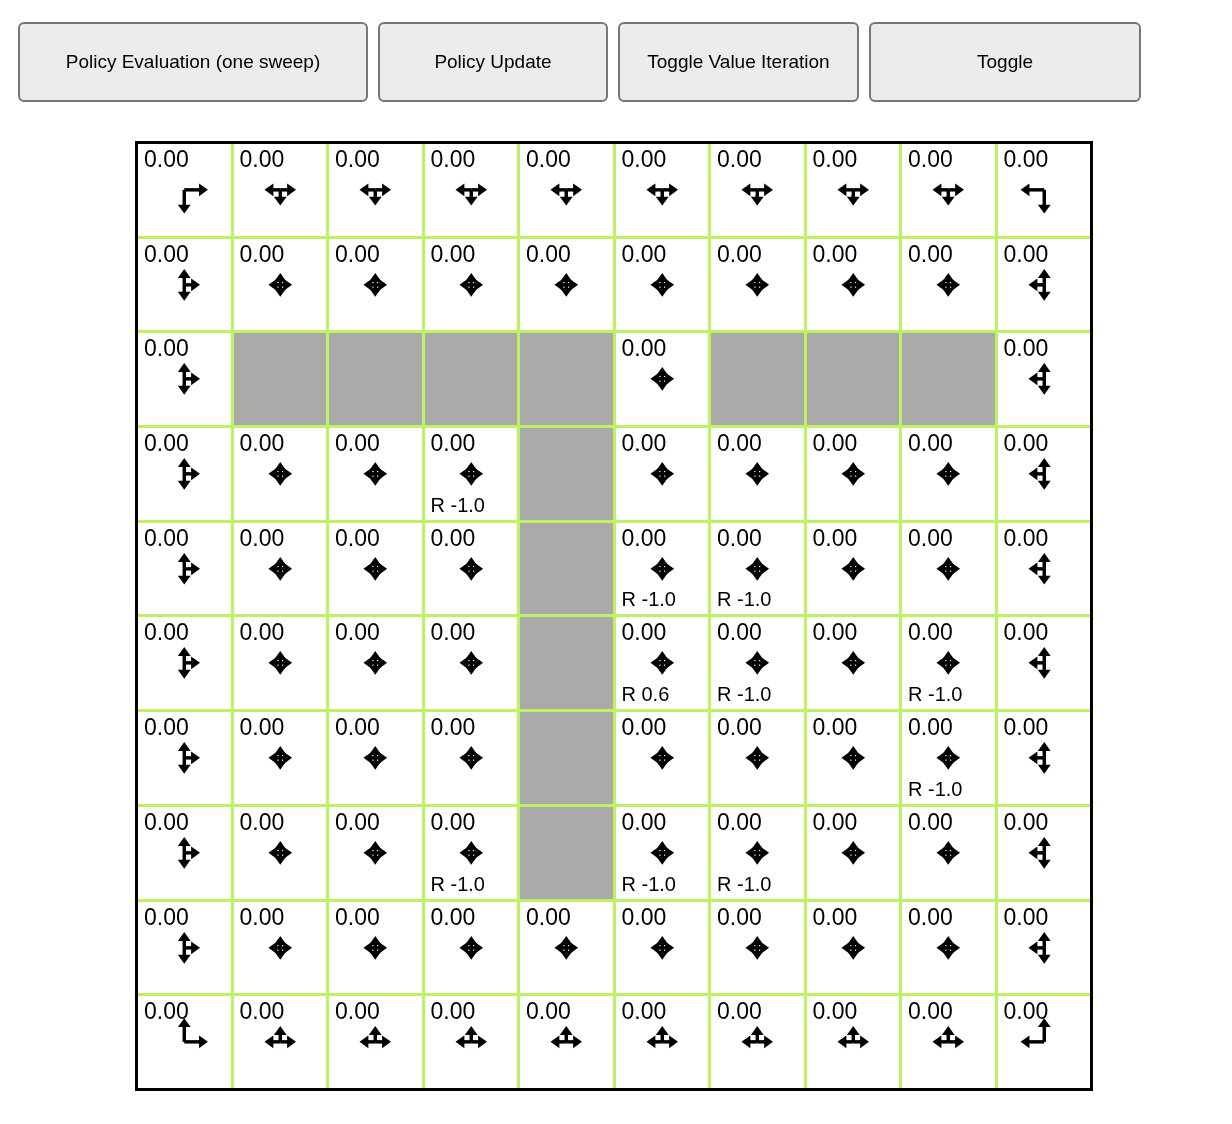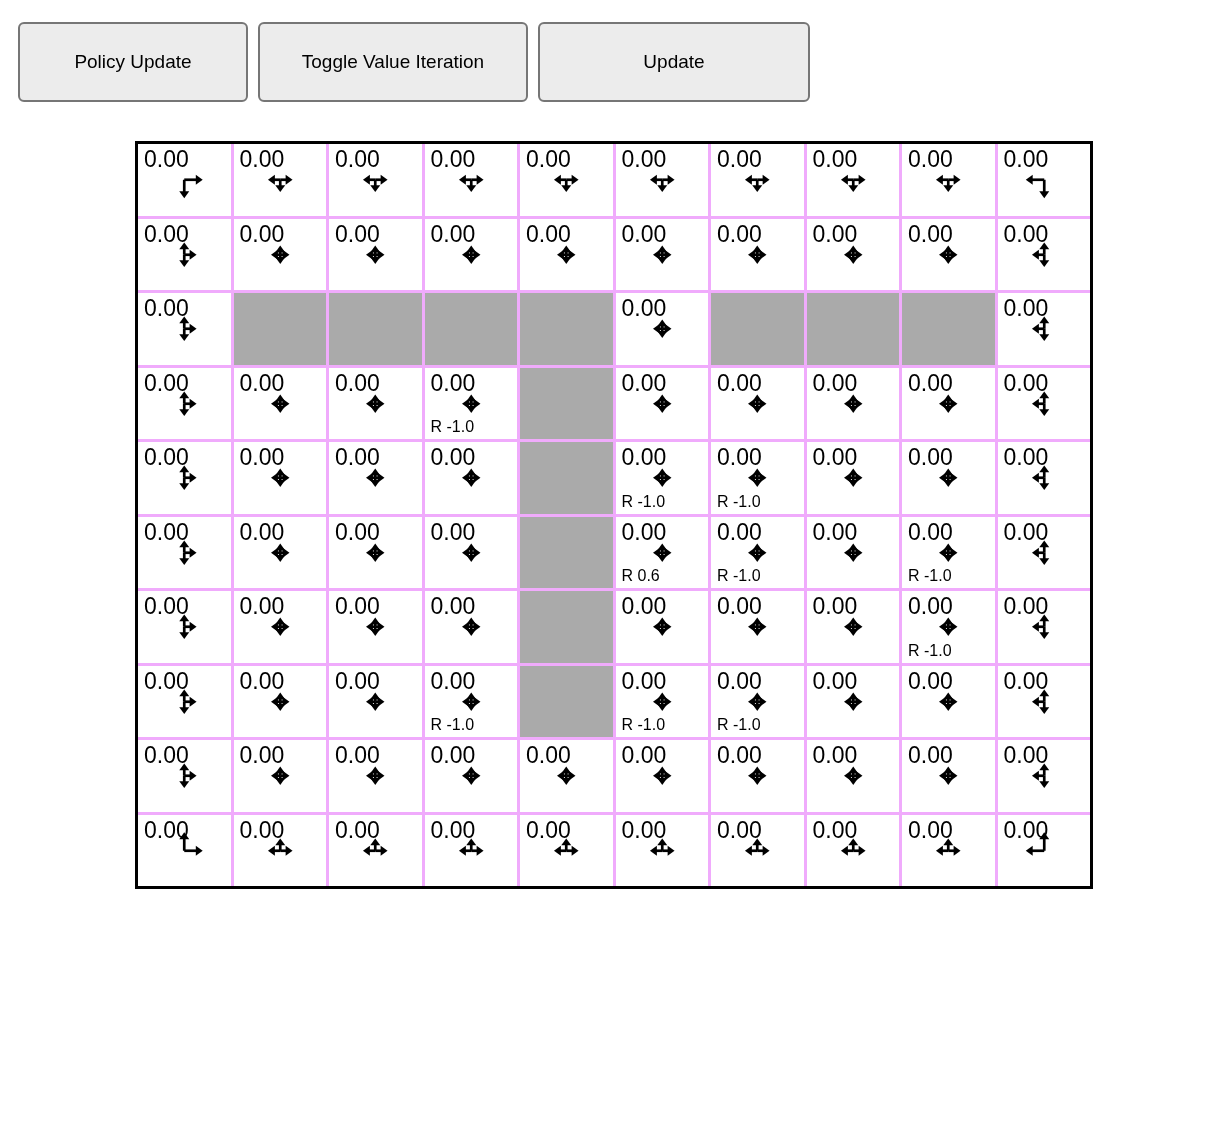--- a/index.html
+++ b/index.html
@@ -12,44 +12,45 @@
   .toolbar { position:absolute; left:18px; top:22px; display:flex; gap:10px; }
   .btn {
     height:80px; box-sizing:border-box;
     background:#ececec; border:2px solid #767676; border-radius:6px;
     display:flex; align-items:center; justify-content:center;
     font-family:inherit; font-size:19px; color:#000; cursor:pointer;
     padding:0; white-space:nowrap;
   }
   .btn.b1 { width:350px; }
   .btn.b2 { width:230px; }
-  .btn.b3 { width:270px; }
+  .btn.b3 { width:241px; }
   .btn.b4 { width:272px; }
   .grid {
     position:absolute; left:135px; top:141px;
-    width:958px; height:748px; box-sizing:border-box;
-    background:#f0abfc; border:3px solid #000;
+    width:958px; height:950px; box-sizing:border-box;
+    background:#bef264; border:3px solid #000;
     display:grid;
     grid-template-columns:repeat(10,1fr);
     grid-template-rows:repeat(10,1fr);
     gap:3px;
   }
   .cell { position:relative; background:#ffffff; overflow:hidden; }
   .cell.wall { background:#aaaaaa; }
   .val { position:absolute; left:6px; top:2px; font-size:23px; line-height:26px; color:#000; }
-  .reward { position:absolute; left:6px; bottom:3px; font-size:16px; color:#000; }
+  .reward { position:absolute; left:6px; bottom:3px; font-size:20px; color:#000; }
   .arrows { position:absolute; left:0; top:0; width:100%; height:100%; display:block; }
 </style>
 </head>
 <body>
 
 <div class="toolbar">
+  <button class="btn b1">Policy Evaluation (one sweep)</button>
   <button class="btn b2">Policy Update</button>
   <button class="btn b3">Toggle Value Iteration</button>
-  <button class="btn b4">Update</button>
+  <button class="btn b4">Toggle</button>
 </div>
 
 <div class="grid">
     <div class="cell">
       <div class="val">0.00</div>
       <svg viewBox="0 0 93 93" class="arrows">
         <line x1="46.5" y1="46.5" x2="46.5" y2="63.5" stroke="#000000" stroke-width="3.5"></line>
         <polygon points="46.5,70.5 40,61.5 53,61.5" fill="#000000"></polygon>
         <line x1="46.5" y1="46.5" x2="63.5" y2="46.5" stroke="#000000" stroke-width="3.5"></line>
         <polygon points="70.5,46.5 61.5,53 61.5,40" fill="#000000"></polygon>

